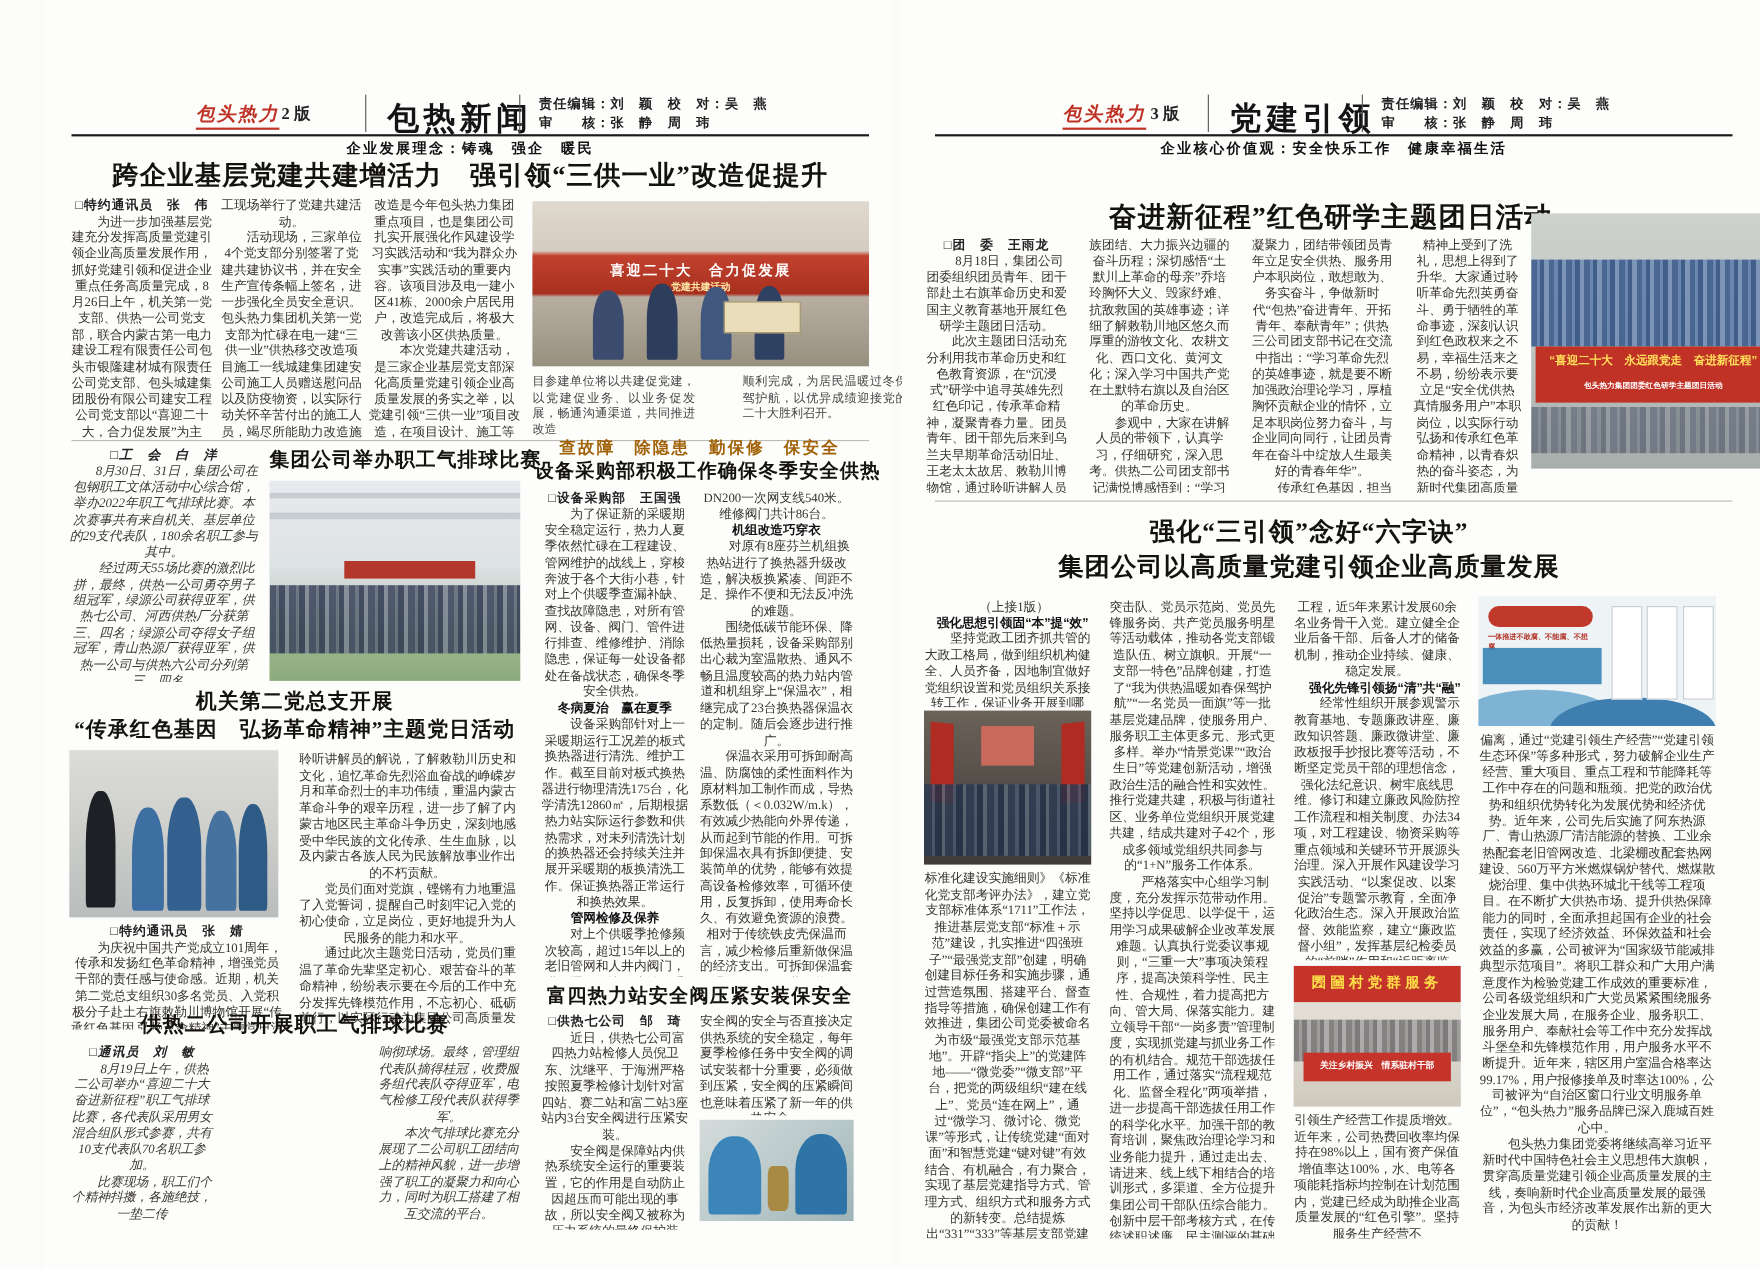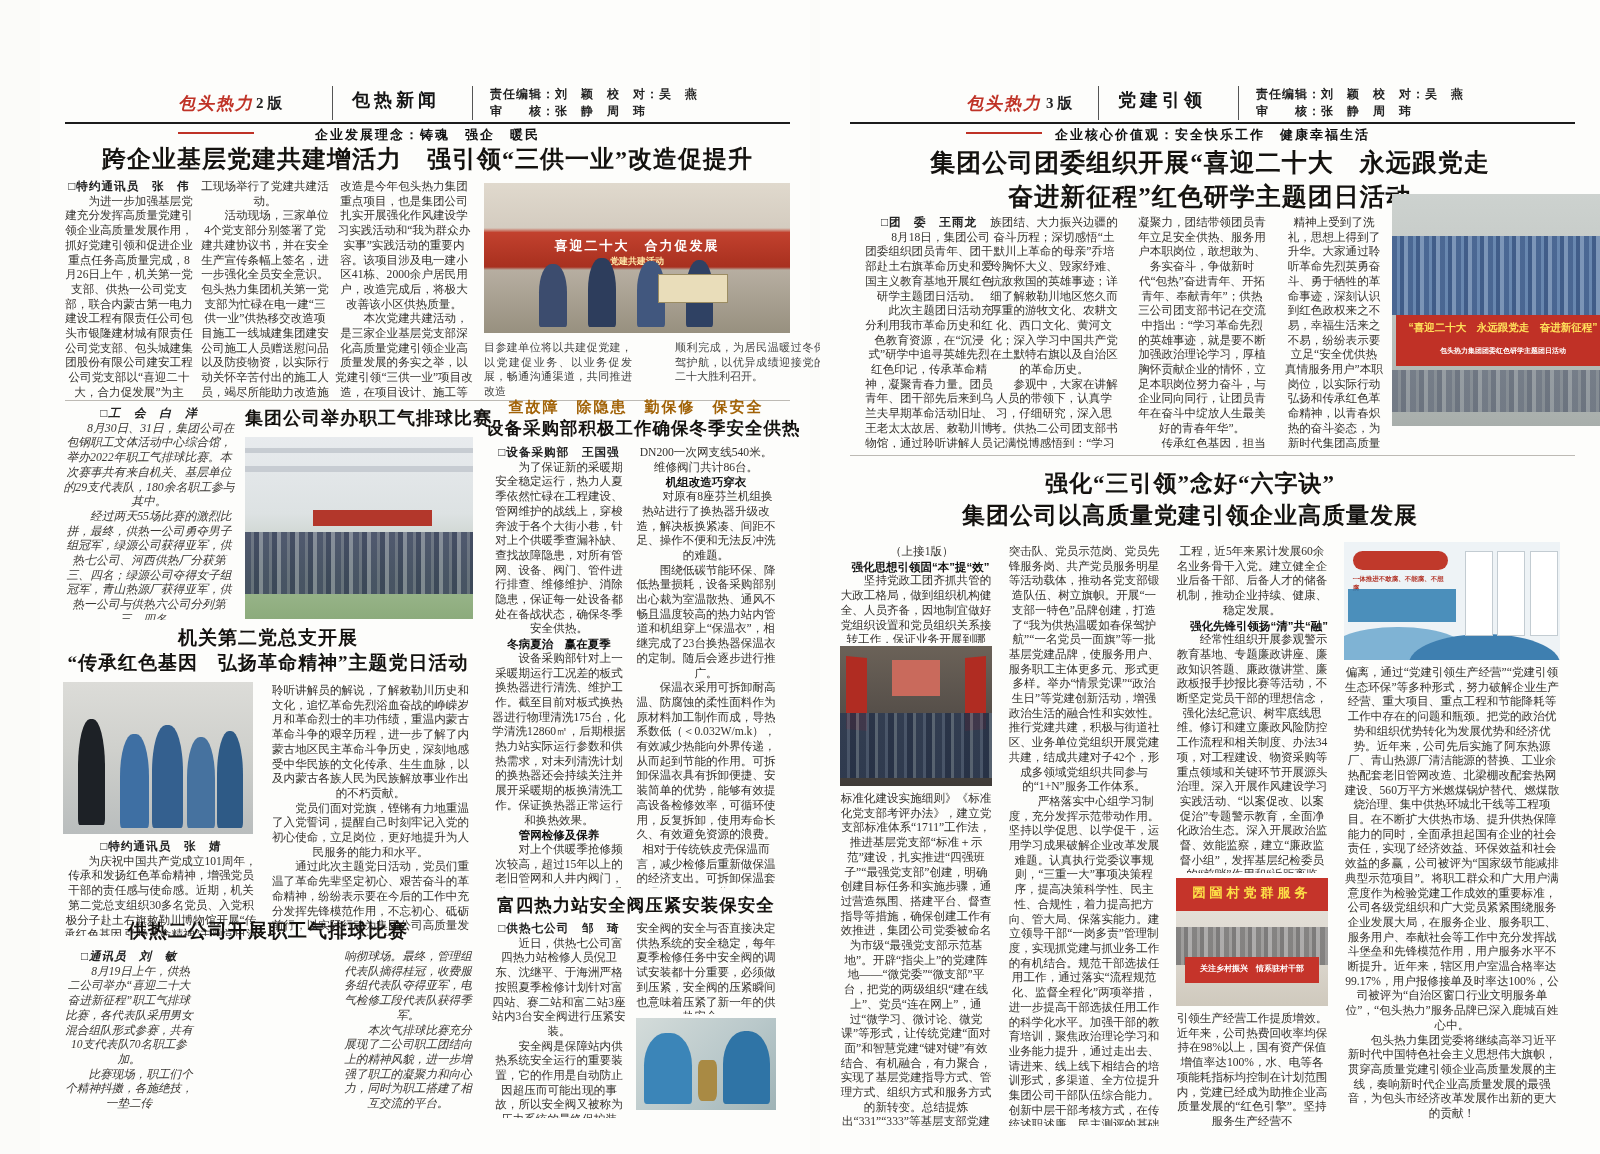--- a/index.html
+++ b/index.html
@@ -1,23 +1,23 @@
 <!DOCTYPE html>
 <html><head>
 <meta charset="utf-8">
 <style>
   html,body{margin:0;padding:0;background:#eceae6;}
   .canvas{position:relative;width:1600px;height:1154px;background:#fbfbf9;overflow:hidden;
           font-family:"Liberation Serif","DejaVu Serif",serif;color:#2e2c2a;}
   .page{position:absolute;top:0;height:1154px;background:#fdfdfb;}
   
   .brand{position:absolute;color:#bf3226;font-style:italic;font-weight:bold;font-size:17px;
-         border-bottom:2px solid #bf3226;padding-bottom:17px;letter-spacing:2px;}
+         border-bottom:2px solid #bf3226;padding-bottom:1px;letter-spacing:2px;}
   .pageno{position:absolute;font-weight:bold;font-size:15px;color:#222;}
-  .secname{position:absolute;font-weight:bold;font-size:18px;color:#141414;letter-spacing:4px;
+  .secname{position:absolute;font-weight:bold;font-size:29px;color:#141414;letter-spacing:4px;
            font-family:"Liberation Sans","DejaVu Sans",sans-serif;}
   .vsep{position:absolute;width:1px;height:34px;background:#555;}
   .eds{position:absolute;font-size:12px;font-weight:bold;color:#222;line-height:17px;letter-spacing:1px;}
   .hrule{position:absolute;height:2px;background:#1c1c1c;}
   .motto{position:absolute;text-align:center;font-weight:bold;font-size:13px;color:#111;letter-spacing:2px;}
   
   .hl{position:absolute;text-align:center;font-weight:bold;color:#14120f;letter-spacing:1px;white-space:nowrap;}
   .kick{position:absolute;text-align:center;font-weight:bold;color:#a16207;font-size:15px;letter-spacing:2px;}
   
   .col{position:absolute;overflow:hidden;font-size:11.6px;line-height:14.7px;text-align:justify;color:#35322e;}
@@ -171,24 +171,23 @@
     <div class="vsep" style="left:278px;top:86px;"></div>
     <div class="secname" style="left:298px;top:88px;">党建引领</div>
     <div class="vsep" style="left:418px;top:86px;"></div>
     <div class="eds" style="left:436px;top:86px;">
       <div>责任编辑：刘　颖　校　对：吴　燕</div>
       <div>审　　核：张　静　周　玮</div>
     </div>
     <div class="hrule" style="left:30px;top:122px;width:725px;"></div>
     <div class="motto" style="left:30px;top:126px;width:725px;">企业核心价值观：安全快乐工作　健康幸福生活</div>
 
-    <div class="hl" style="left:25px;top:146px;width:730px;font-size:25px;">集团公司团委组织开展“喜迎二十大　永远跟党走</div>
     <div class="hl" style="left:25px;top:180px;width:730px;font-size:25px;">奋进新征程”红色研学主题团日活动</div>
 
-    <div class="col" style="left:20px;top:216px;width:132px;height:232px;margin-left:23px;">
+    <div class="col" style="left:20px;top:216px;width:132px;height:232px;">
       <p class="byline">□团　委　王雨龙</p>
       <p>8月18日，集团公司团委组织团员青年、团干部赴土右旗革命历史和爱国主义教育基地开展红色研学主题团日活动。</p>
       <p>此次主题团日活动充分利用我市革命历史和红色教育资源，在“沉浸式”研学中追寻英雄先烈红色印记，传承革命精神，凝聚青春力量。团员青年、团干部先后来到乌兰夫早期革命活动旧址、王老太太故居、敕勒川博物馆，通过聆听讲解人员现场讲述、观看红色纪录片等方式，一起“走进”老一辈革命家乌兰夫同志一生追求真理、投身革命和促进民</p>
     </div>
     <div class="col" style="left:168px;top:216px;width:132px;height:232px;">
       <p class="ni">族团结、大力振兴边疆的奋斗历程；深切感悟“土默川上革命的母亲”乔培玲胸怀大义、毁家纾难、抗敌救国的英雄事迹；详细了解敕勒川地区悠久而厚重的游牧文化、农耕文化、西口文化、黄河文化；深入学习中国共产党在土默特右旗以及自治区的革命历史。</p>
       <p>参观中，大家在讲解人员的带领下，认真学习，仔细研究，深入思考。供热二公司团支部书记满悦博感悟到：“学习革命历史就要传承革命精神，作为一名团干部，要坚定理想信念，不忘初心使命，在工作中发挥团支部的引领力、</p>
     </div>
     <div class="col" style="left:316px;top:216px;width:132px;height:232px;">
       <p class="ni">凝聚力，团结带领团员青年立足安全供热、服务用户本职岗位，敢想敢为、务实奋斗，争做新时代“包热”奋进青年、开拓青年、奉献青年”；供热三公司团支部书记在交流中指出：“学习革命先烈的英雄事迹，就是要不断加强政治理论学习，厚植胸怀贡献企业的情怀，立足本职岗位努力奋斗，与企业同向同行，让团员青年在奋斗中绽放人生最美好的青春年华”。</p>

